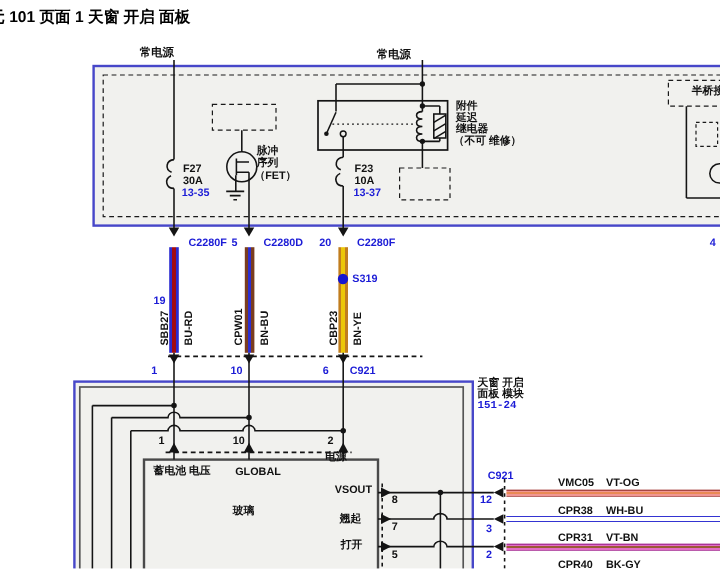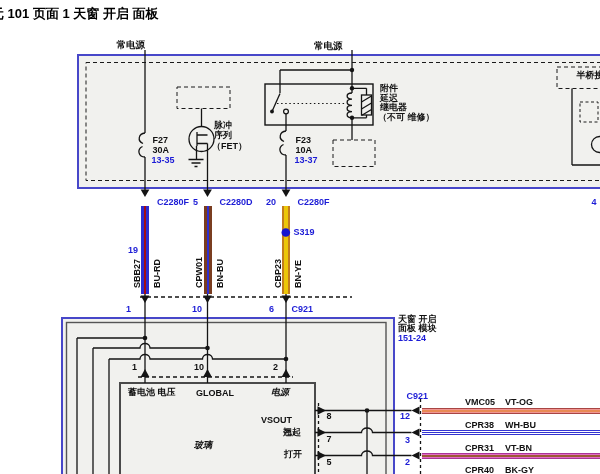--- a/index.html
+++ b/index.html
@@ -163,32 +163,32 @@
   <div class="vlabel" style="left:282.5px;top:278px;">CBP23</div>
   <div class="vlabel" style="left:303px;top:278px;">BN-YE</div>
 
   <div class="t b r" style="left:115px;top:304.5px;width:16px;">1</div>
   <div class="t b r" style="left:186px;top:304.5px;width:16px;">10</div>
   <div class="t b r" style="left:258px;top:304.5px;width:16px;">6</div>
   <div class="t b" style="left:291.5px;top:304.5px;">C921</div>
 
   <div class="t" style="left:398px;top:314.5px;">天窗 开启</div>
   <div class="t" style="left:398px;top:324px;">面板 模块</div>
-  <div class="t b" style="left:398px;top:333.5px;">151-24</div>
+  <div class="t b" style="left:398px;top:333.5px;font-family:Liberation Mono, monospace;">151-24</div>
 
   <div class="t r" style="left:121px;top:363px;width:16px;">1</div>
   <div class="t r" style="left:188px;top:363px;width:16px;">10</div>
   <div class="t r" style="left:262px;top:363px;width:16px;">2</div>
 
   <div class="t" style="left:128px;top:388px;text-align:center;">蓄电池 电压</div>
   <div class="t" style="left:196px;top:388.5px;">GLOBAL</div>
-  <div class="t" style="left:271px;top:388px;font-style:italic;">电源</div>
-  <div class="t r" style="left:252px;top:404px;width:40px;margin-top:12px;">VSOUT</div>
+  <div class="t" style="left:271px;top:376px;">电源</div>
+  <div class="t r" style="left:270px;top:404px;width:40px;">VSOUT</div>
   <div class="t" style="left:283px;top:427.5px;">翘起</div>
-  <div class="t" style="left:194px;top:441px;font-style:italic;">玻璃</div>
+  <div class="t" style="left:194px;top:421px;">玻璃</div>
   <div class="t" style="left:284px;top:449.5px;">打开</div>
 
   <div class="t" style="left:326.5px;top:412px;">8</div>
   <div class="t" style="left:326.5px;top:435px;">7</div>
   <div class="t" style="left:326.5px;top:457.5px;">5</div>
 
   <div class="t b" style="left:406.5px;top:391.5px;">C921</div>
   <div class="t b r" style="left:396px;top:411.5px;width:14px;">12</div>
   <div class="t b r" style="left:396px;top:436px;width:14px;">3</div>
   <div class="t b r" style="left:396px;top:457.5px;width:14px;">2</div>

